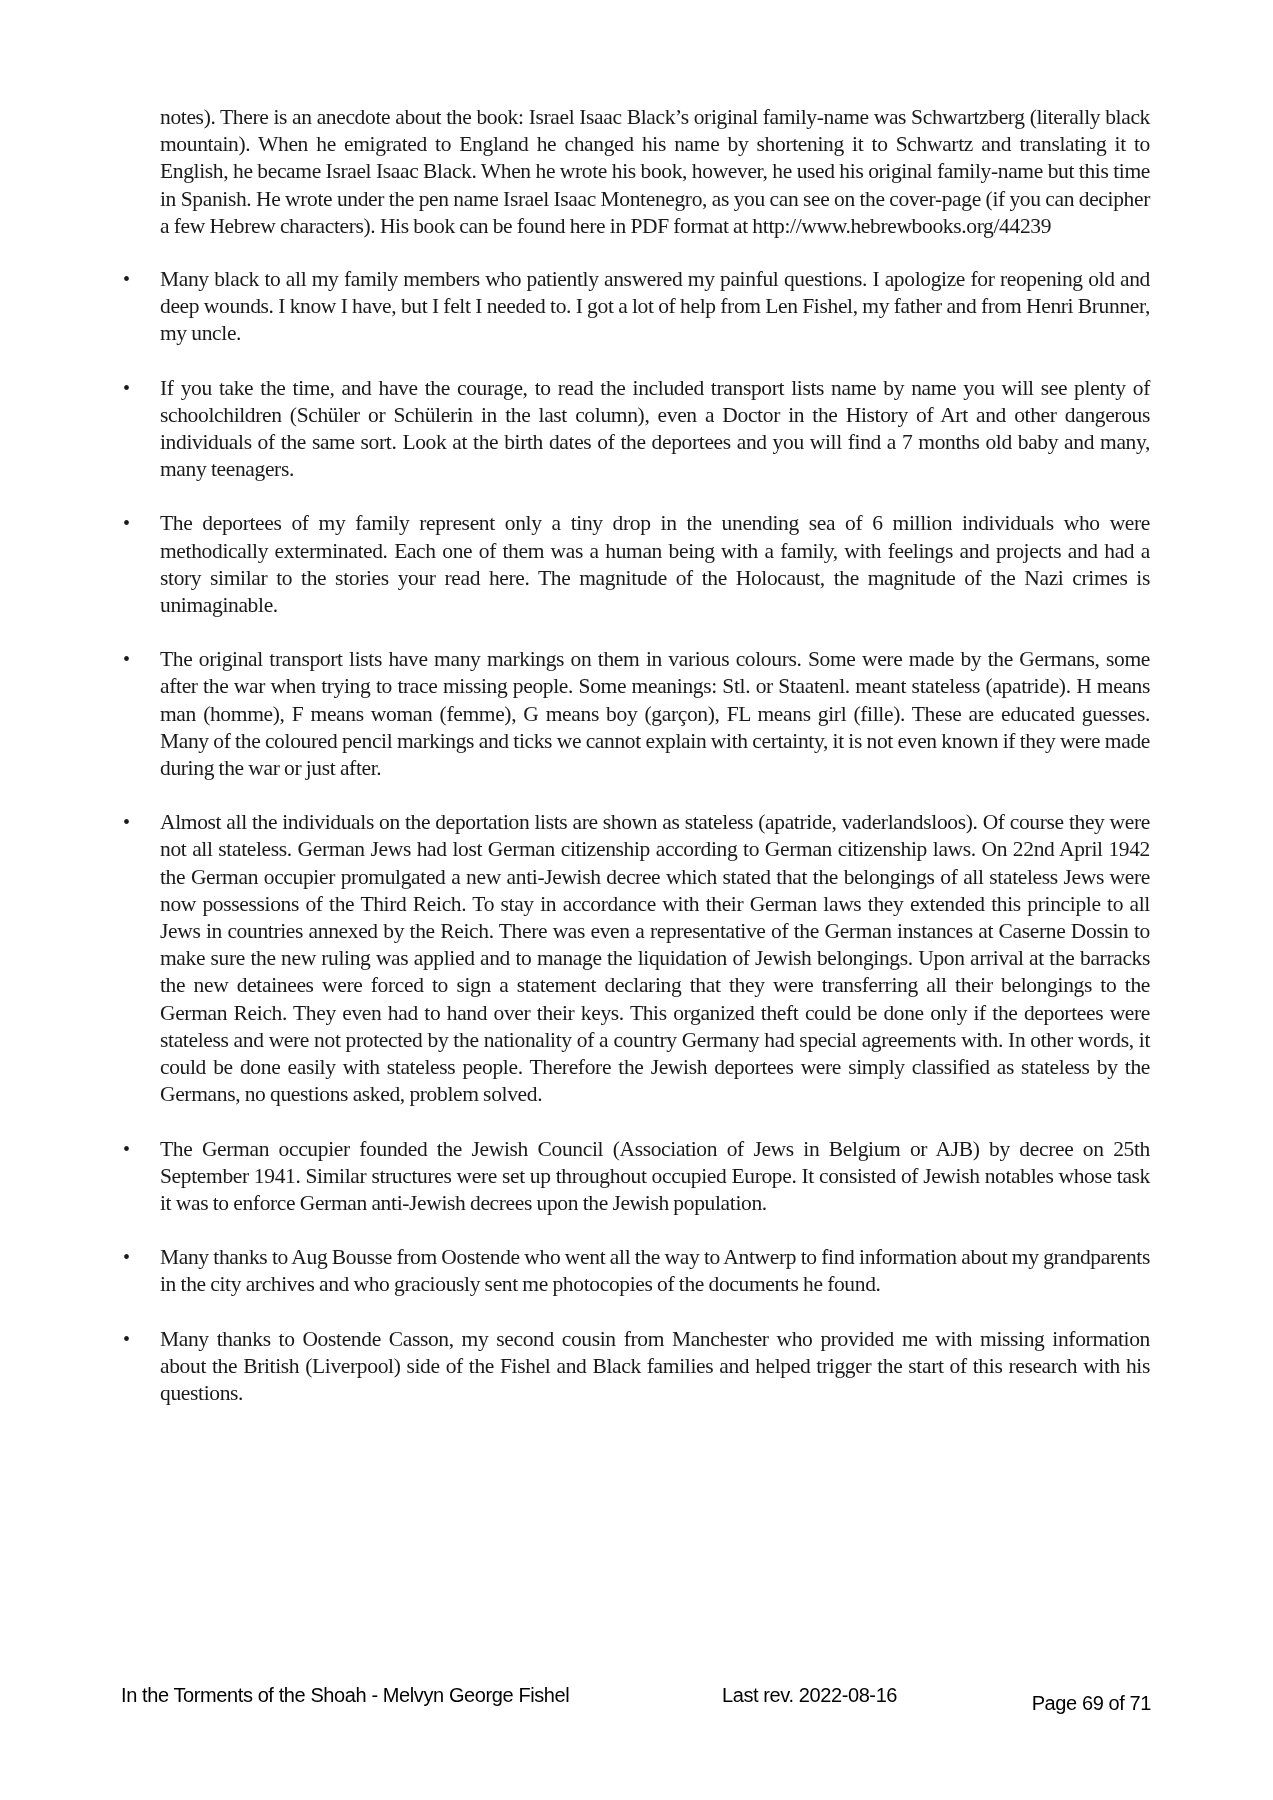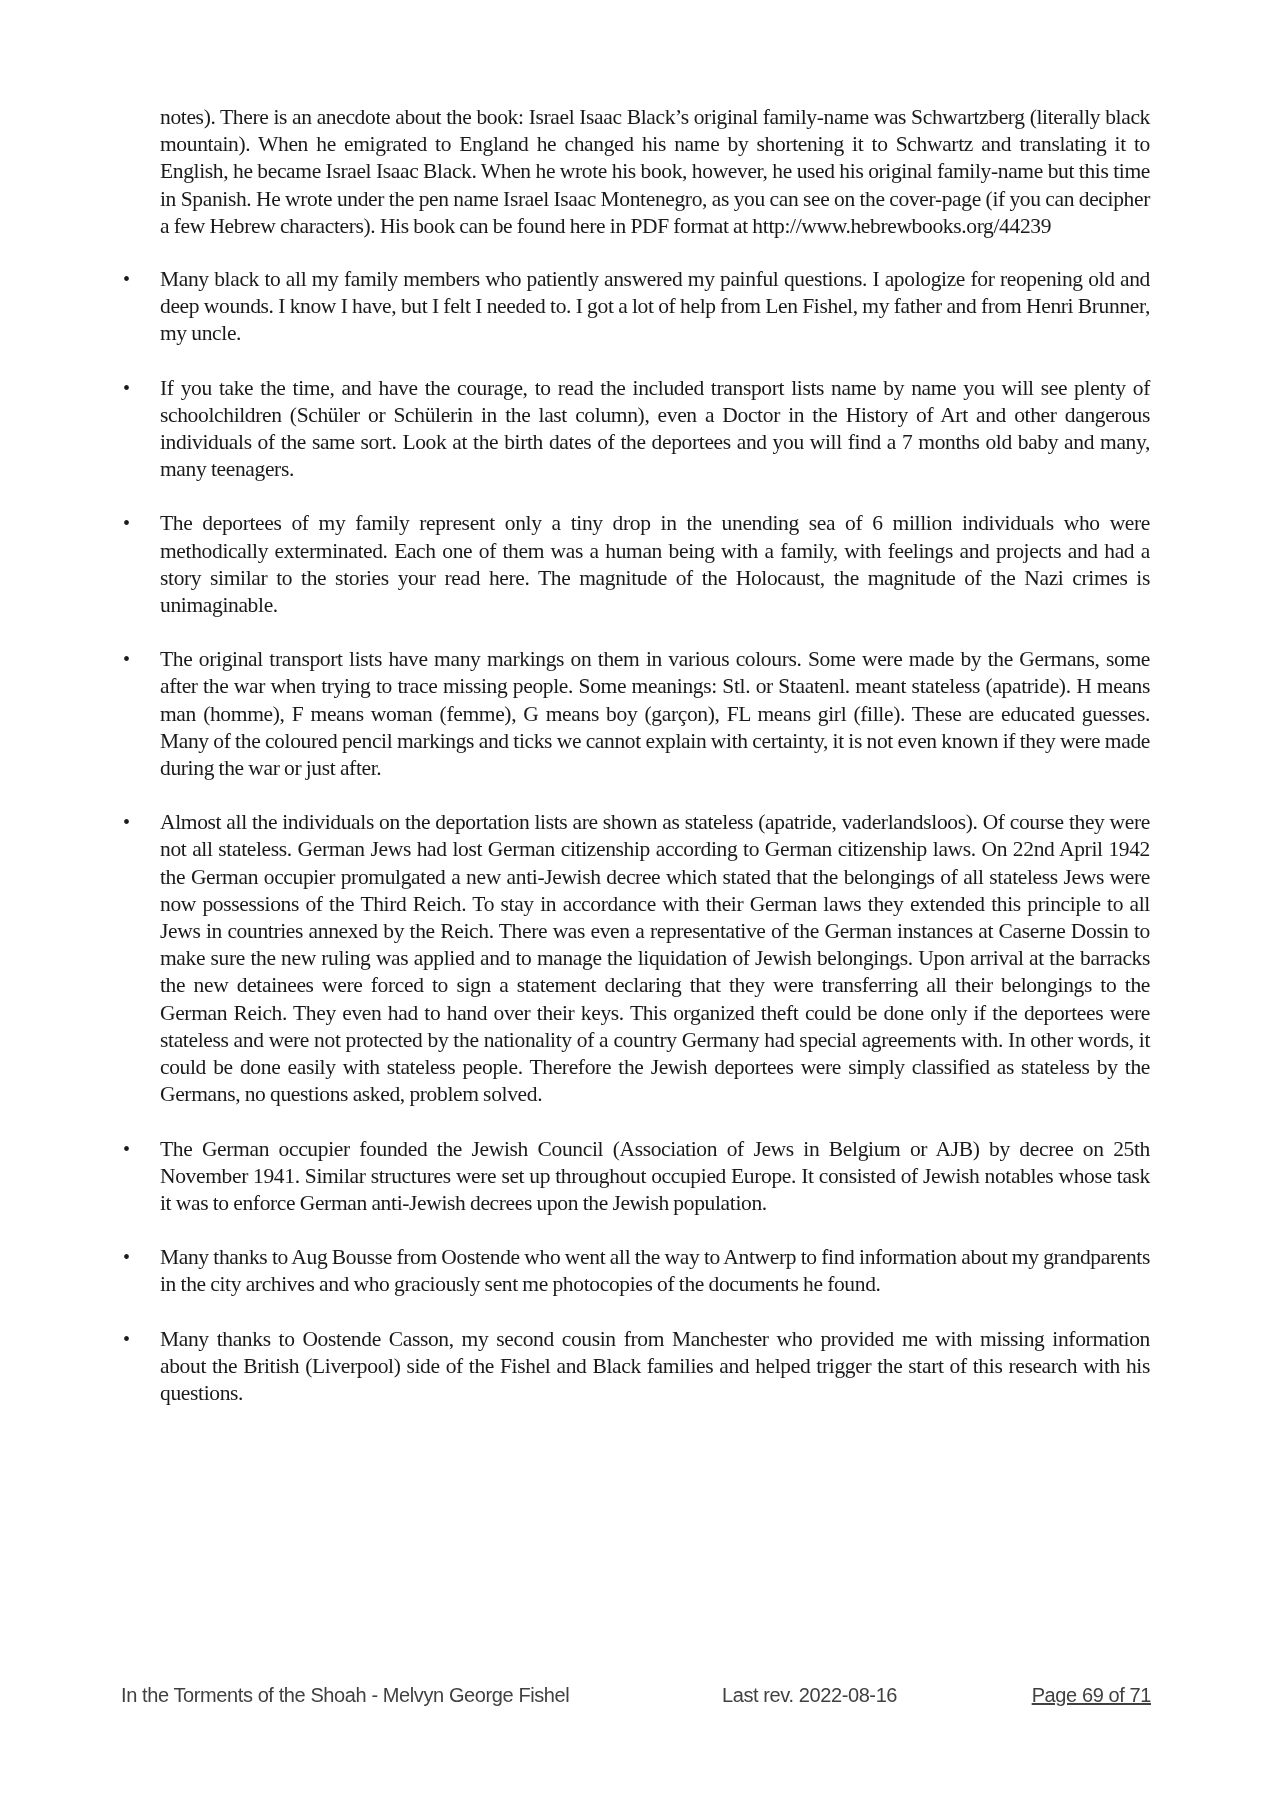--- a/index.html
+++ b/index.html
@@ -57,38 +57,37 @@
   }
   .footer {
     position: absolute;
     left: 121px;
     top: 1681px;
     width: 1030px;
     height: 28px;
     font-family: "Liberation Sans", "DejaVu Sans", sans-serif;
     font-size: 20px;
     line-height: 28px;
-    color: #404040;
+    color: #000000;
     letter-spacing: -0.4px;
   }
   .footer .f-title {
     position: absolute;
     left: 0;
     top: 0;
   }
   .footer .f-rev {
     position: absolute;
     left: 601px;
     top: 0;
   }
   .footer .f-page {
     position: absolute;
     right: 0;
-    top: 0;
-    text-decoration: underline;
+    top: 8px;
   }
 </style>
 </head>
 <body>
 
 <div class="page">
   <div class="content">
     <p class="para intro">notes). There is an anecdote about the book: Israel Isaac Black’s original family-name was Schwartzberg (literally black mountain). When he emigrated to England he changed his name by shortening it to Schwartz and translating it to English, he became Israel Isaac Black. When he wrote his book, however, he used his original family-name but this time in Spanish. He wrote under the pen name Israel Isaac Montenegro, as you can see on the cover-page (if you can decipher a few Hebrew characters). His book can be found here in PDF format at http://www.hebrewbooks.org/44239</p>
 
     <ul class="bullets">
@@ -107,21 +106,21 @@
       <li class="bullet-item">
         <span class="bullet-glyph">•</span>
         <p class="para">The original transport lists have many markings on them in various colours. Some were made by the Germans, some after the war when trying to trace missing people. Some meanings: Stl. or Staatenl. meant stateless (apatride). H means man (homme), F means woman (femme), G means boy (garçon), FL means girl (fille). These are educated guesses. Many of the coloured pencil markings and ticks we cannot explain with certainty, it is not even known if they were made during the war or just after.</p>
       </li>
       <li class="bullet-item">
         <span class="bullet-glyph">•</span>
         <p class="para">Almost all the individuals on the deportation lists are shown as stateless (apatride, vaderlandsloos). Of course they were not all stateless. German Jews had lost German citizenship according to German citizenship laws. On 22nd April 1942 the German occupier promulgated a new anti-Jewish decree which stated that the belongings of all stateless Jews were now possessions of the Third Reich. To stay in accordance with their German laws they extended this principle to all Jews in countries annexed by the Reich. There was even a representative of the German instances at Caserne Dossin to make sure the new ruling was applied and to manage the liquidation of Jewish belongings. Upon arrival at the barracks the new detainees were forced to sign a statement declaring that they were transferring all their belongings to the German Reich. They even had to hand over their keys. This organized theft could be done only if the deportees were stateless and were not protected by the nationality of a country Germany had special agreements with. In other words, it could be done easily with stateless people. Therefore the Jewish deportees were simply classified as stateless by the Germans, no questions asked, problem solved.</p>
       </li>
       <li class="bullet-item">
         <span class="bullet-glyph">•</span>
-        <p class="para">The German occupier founded the Jewish Council (Association of Jews in Belgium or AJB) by decree on 25th November 1941. Similar structures were set up throughout occupied Europe. It consisted of Jewish notables whose task it was to enforce German anti-Jewish decrees upon the Jewish population.</p>
+        <p class="para">The German occupier founded the Jewish Council (Association of Jews in Belgium or AJB) by decree on 25th September 1941. Similar structures were set up throughout occupied Europe. It consisted of Jewish notables whose task it was to enforce German anti-Jewish decrees upon the Jewish population.</p>
       </li>
       <li class="bullet-item">
         <span class="bullet-glyph">•</span>
         <p class="para">Many thanks to Aug Bousse from Oostende who went all the way to Antwerp to find information about my grandparents in the city archives and who graciously sent me photocopies of the documents he found.</p>
       </li>
       <li class="bullet-item">
         <span class="bullet-glyph">•</span>
         <p class="para">Many thanks to Oostende Casson, my second cousin from Manchester who provided me with missing information about the British (Liverpool) side of the Fishel and Black families and helped trigger the start of this research with his questions.</p>
       </li>
     </ul>

